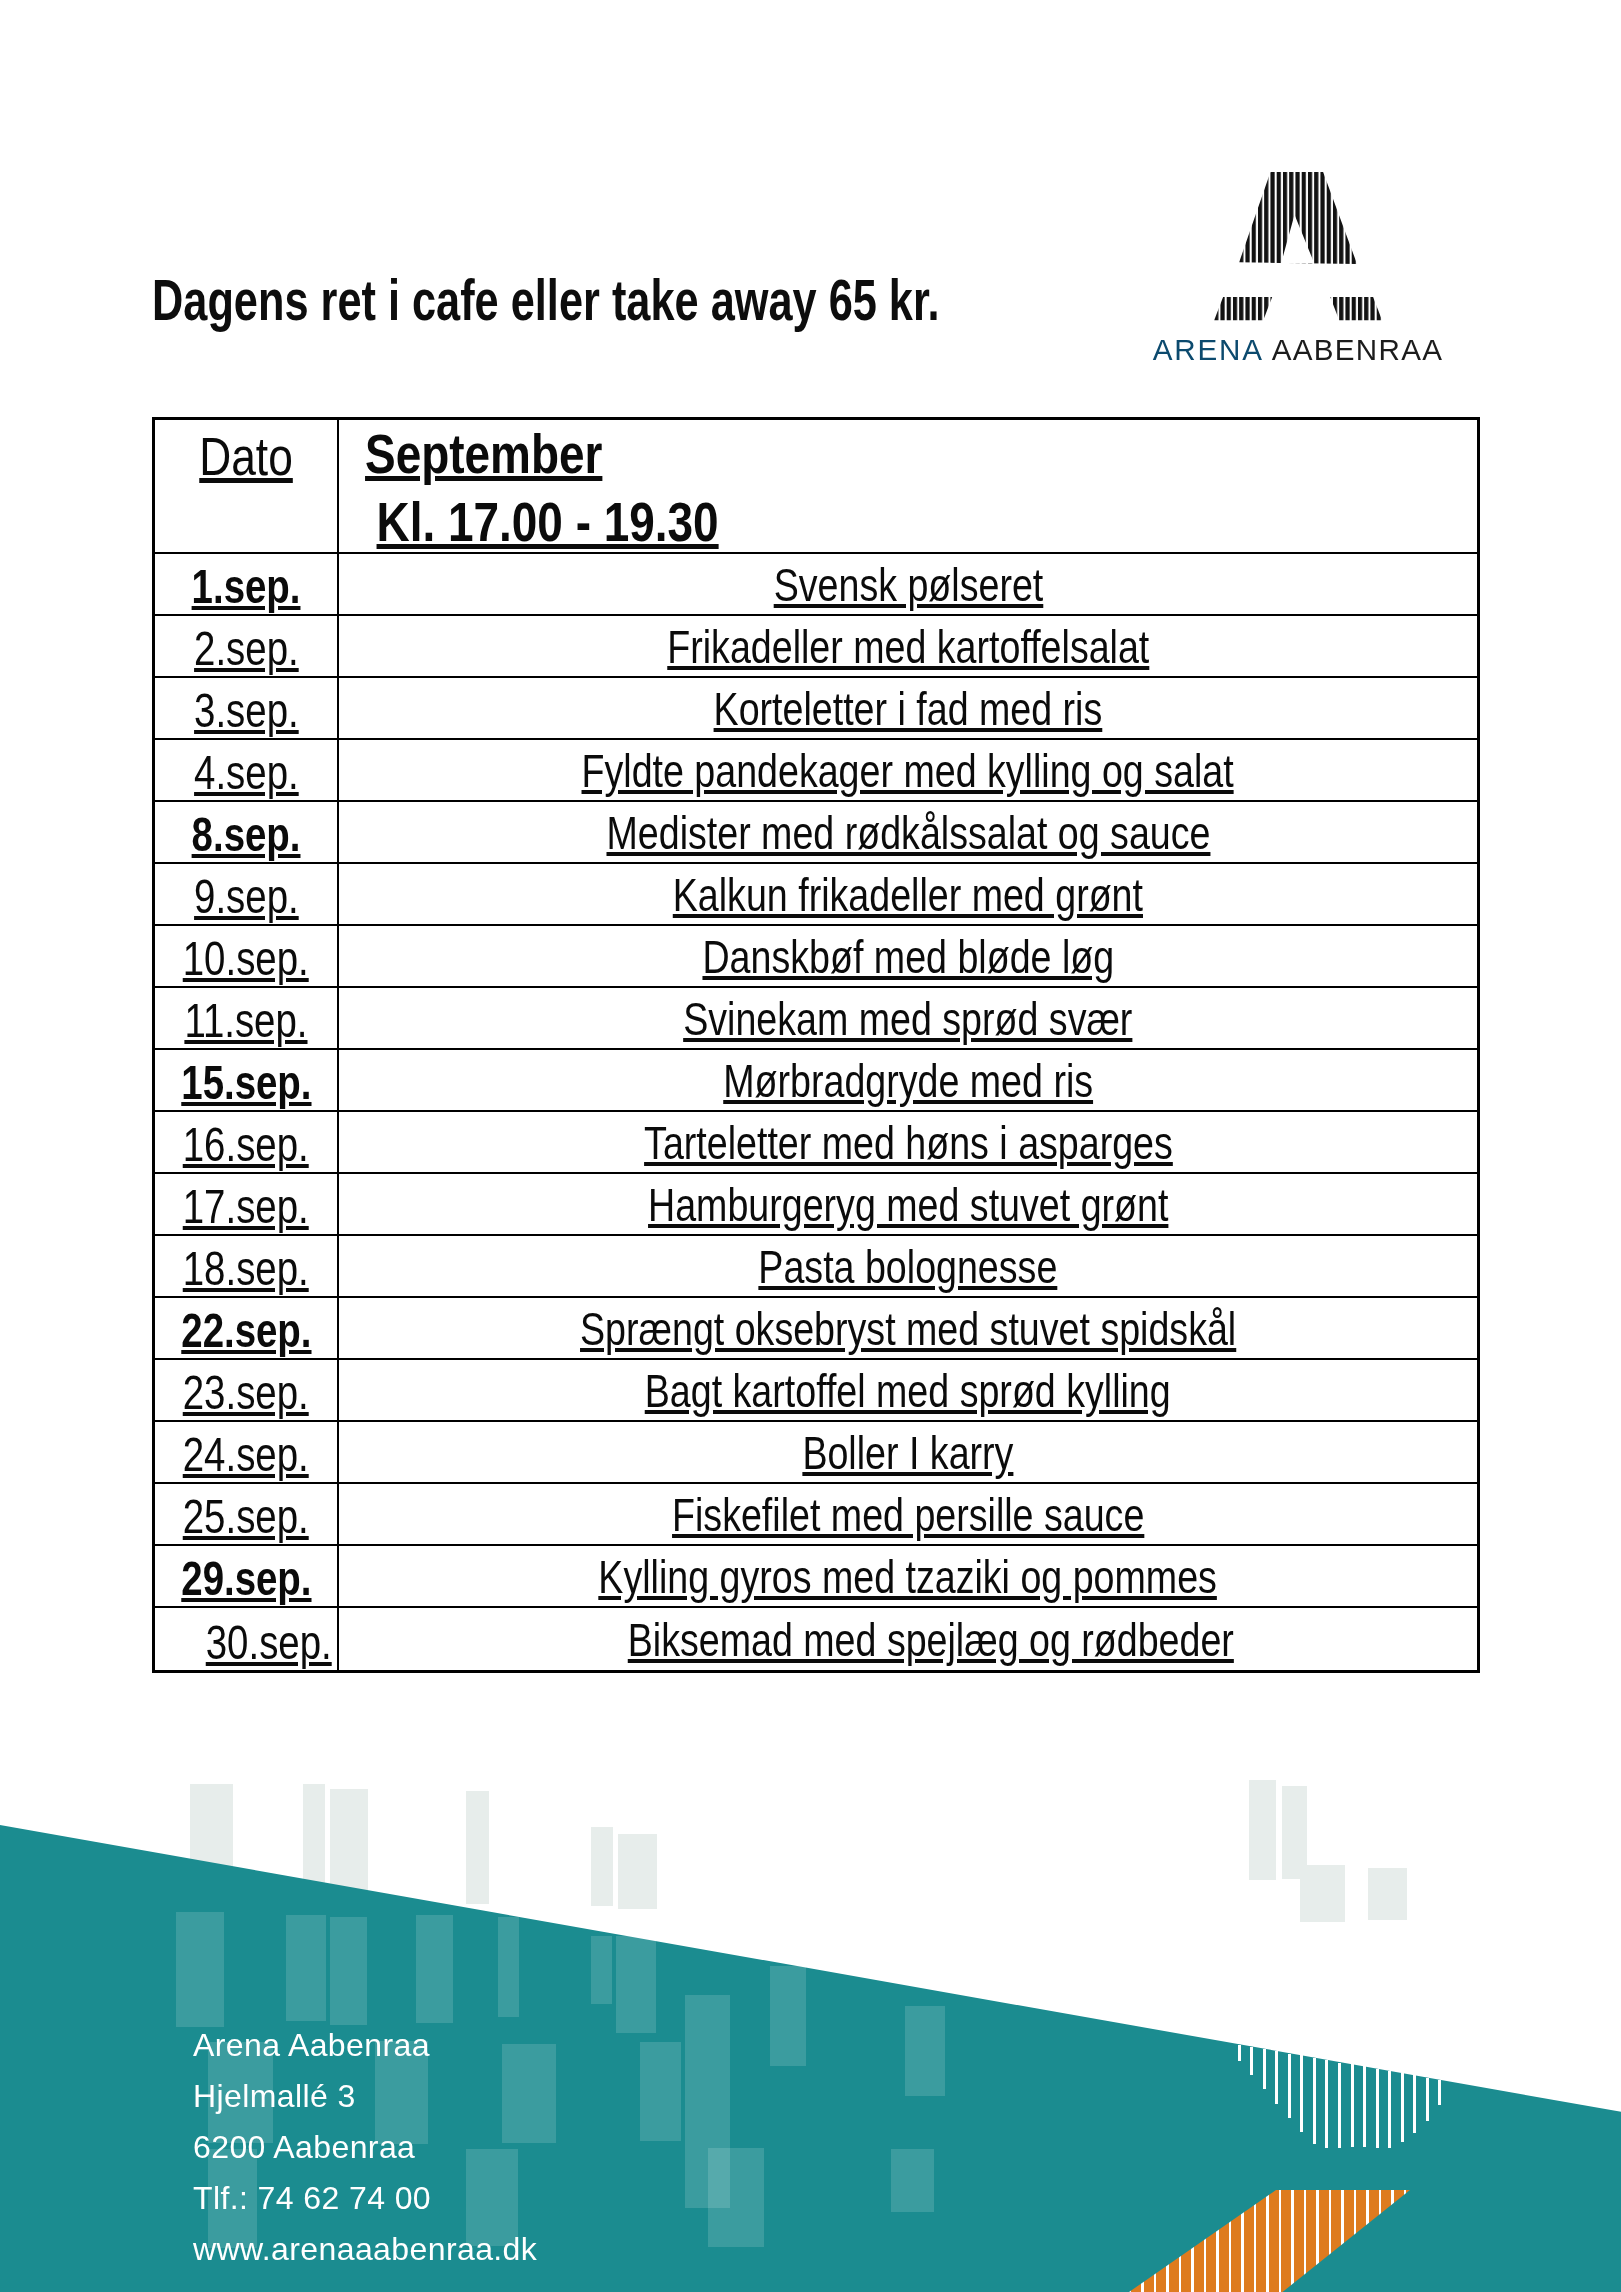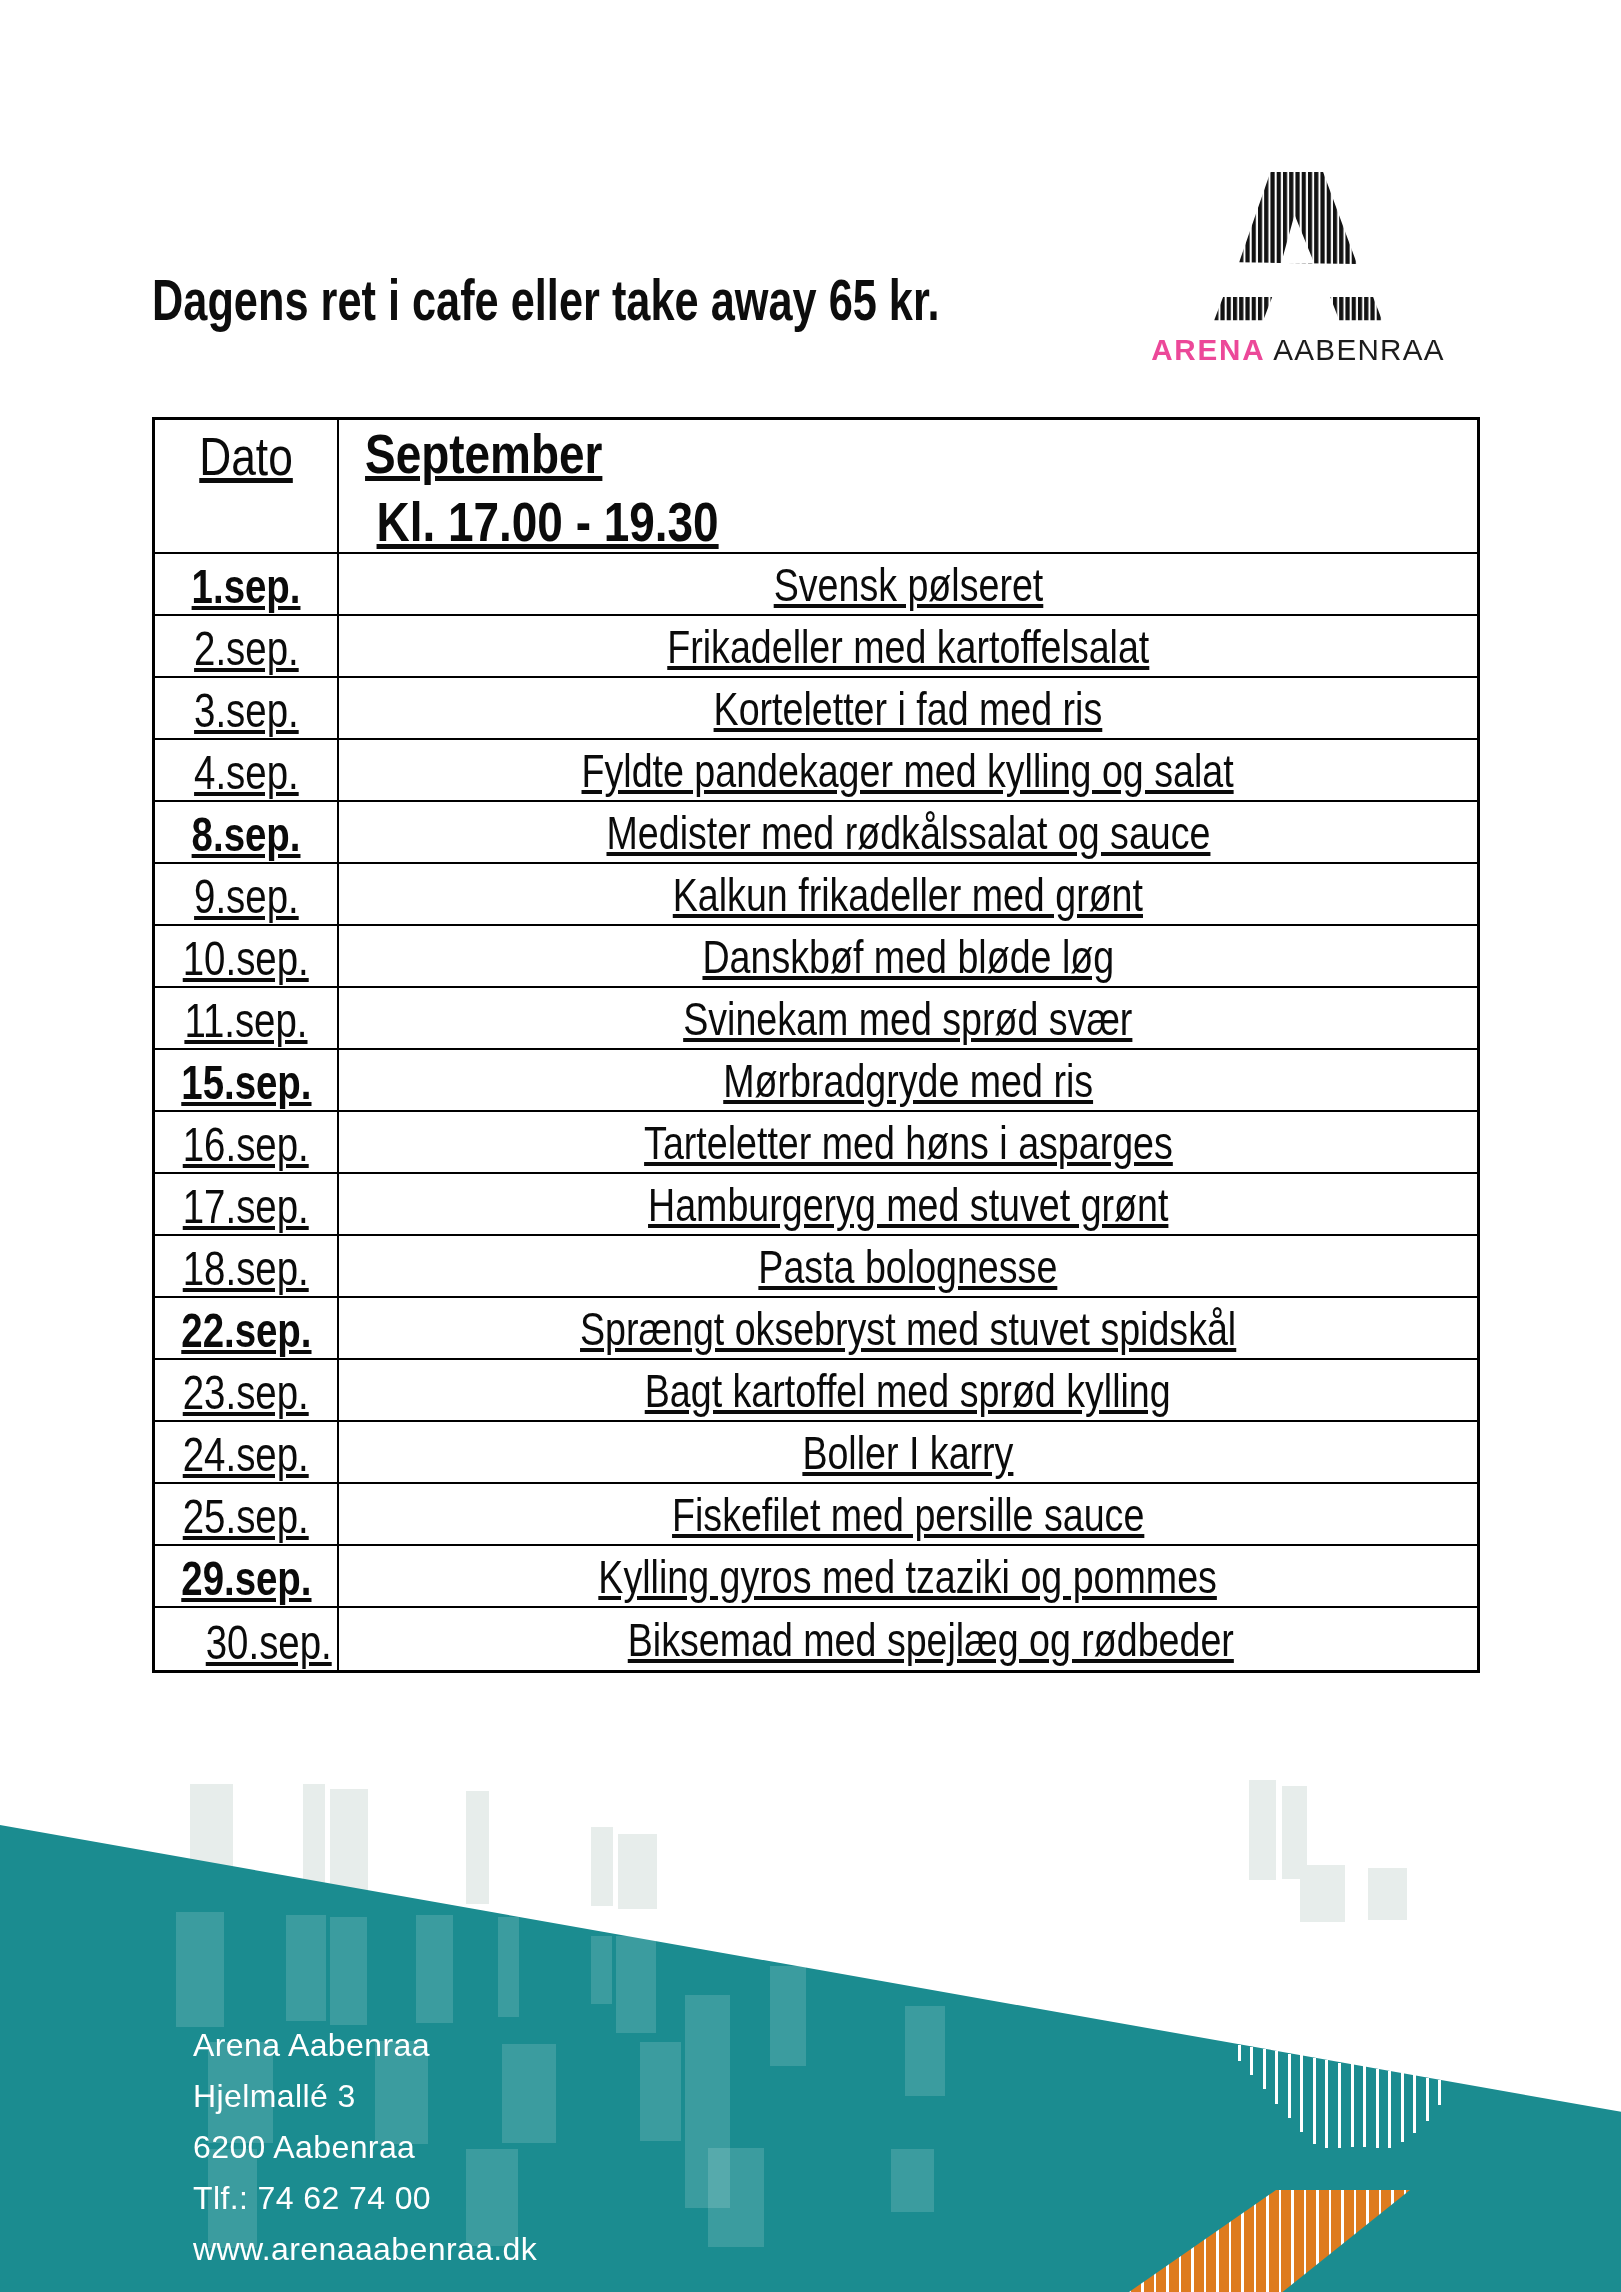--- a/index.html
+++ b/index.html
@@ -7,21 +7,21 @@
         font-family:"Liberation Sans", sans-serif;color:#0b0b0b;}
 
   
   .title{position:absolute;left:152px;top:269px;font-size:57px;line-height:63px;font-weight:700;
          color:#0d0d0d;white-space:nowrap;transform:scaleX(0.76);transform-origin:0 0;letter-spacing:0;}
 
   
   .logo-mark{position:absolute;left:1214px;top:172px;width:170px;height:150px;}
   .logo-text{position:absolute;left:1137px;top:333px;width:322px;text-align:center;
              font-size:29.6px;letter-spacing:1.3px;color:#1c1c1c;white-space:nowrap;}
-  .logo-text .b{font-weight:700;color:#ec4899;letter-spacing:1.8px;}
+  .logo-text .b{font-weight:400;color:#0c4a6e;letter-spacing:1.8px;}
 
   
   .menu{position:absolute;left:152px;top:417px;width:1322px;border:3.6px solid #000;
         display:grid;grid-template-columns:184px 1fr;grid-template-rows:134px repeat(18,62px);
         background:#fff;box-sizing:content-box;text-decoration:underline;}
   .cell{display:flex;align-items:center;justify-content:center;border-bottom:2.7px solid #000;
         overflow:hidden;box-sizing:border-box;}
   .c1{border-right:2.7px solid #000;align-items:flex-end;}
   .cell:nth-last-child(-n+2){border-bottom:none;padding-left:46px;}
   .cell span{white-space:nowrap;transform:scaleX(0.8);transform-origin:50% 50%;}

